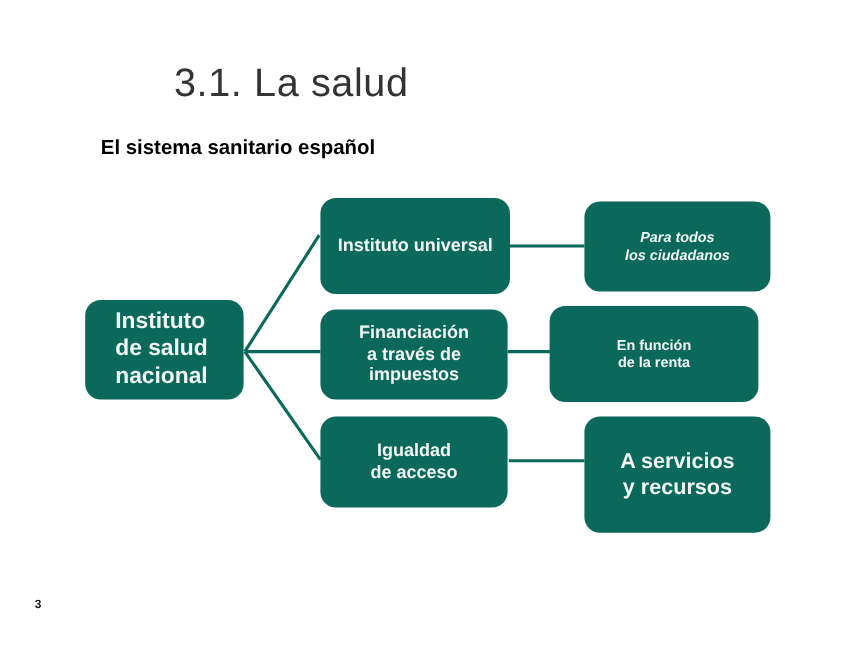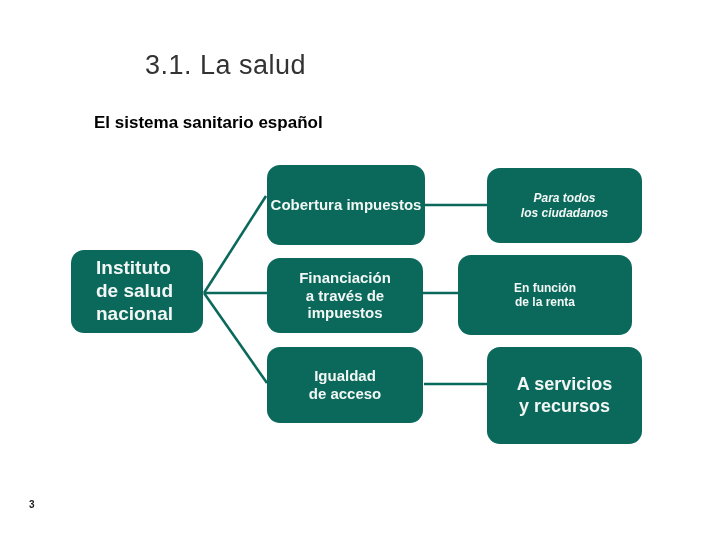--- a/index.html
+++ b/index.html
@@ -12,29 +12,29 @@
     width: 720px;
     height: 540px;
     background: #ffffff;
     overflow: hidden;
     font-family: "Liberation Sans", "DejaVu Sans", sans-serif;
   }
   .slide-title {
     position: absolute;
     left: 145px;
     top: 50px;
-    font-size: 27px;
+    font-size: 33px;
     font-weight: 400;
     color: #333333;
     letter-spacing: 0.5px;
     white-space: nowrap;
   }
   .slide-subtitle {
     position: absolute;
-    left: 94px;
+    left: 84px;
     top: 113px;
     font-size: 17px;
     font-weight: 700;
     color: #000000;
     white-space: nowrap;
   }
   .page-number {
     position: absolute;
     left: 29px;
     top: 499px;
@@ -94,21 +94,21 @@
       <line x1="425" y1="205" x2="487" y2="205"></line>
       <line x1="423" y1="293" x2="486" y2="293"></line>
       <line x1="424" y1="384" x2="487" y2="384"></line>
     </g>
   </svg>
 
   <div class="node node-root">Instituto
 de salud
 nacional</div>
 
-  <div class="node node-c1">Cobertura impuestos</div>
+  <div class="node node-c1">Instituto universal</div>
 
   <div class="node node-c3">Igualdad
 de acceso</div>
 
   <div class="node node-c2">Financiación
 a través de
 impuestos</div>
 
   <div class="node node-r1">Para todos
 los ciudadanos</div>

